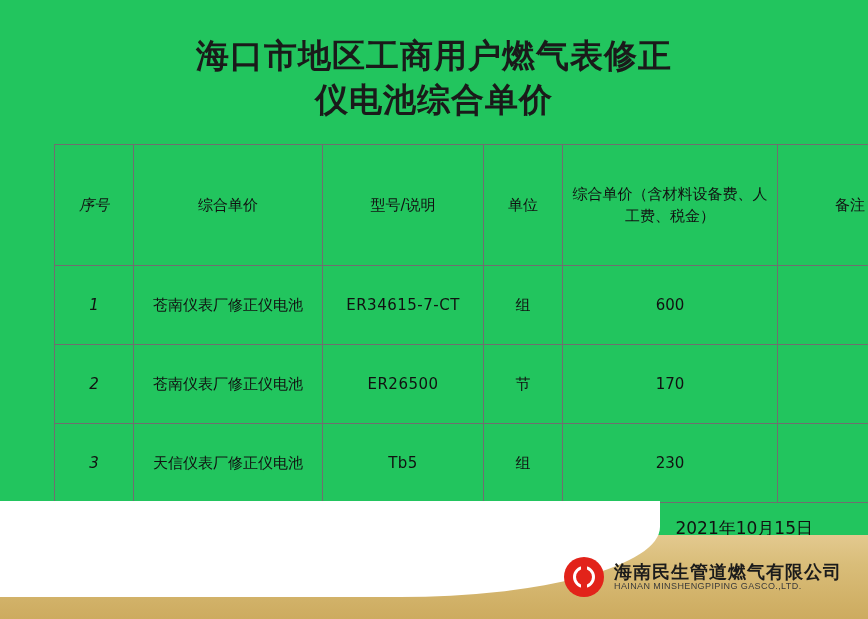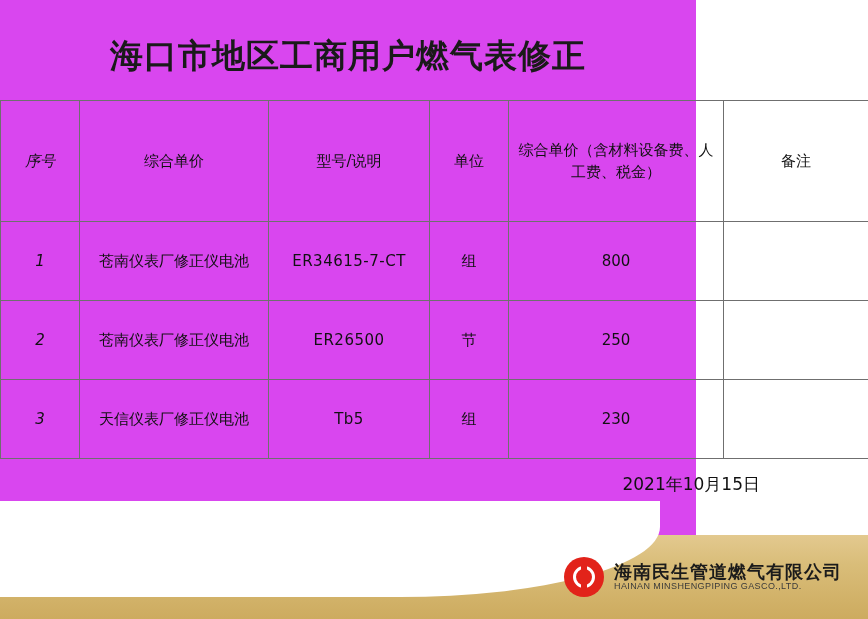--- a/index.html
+++ b/index.html
@@ -9,23 +9,23 @@
   body {
     width: 868px;
     height: 619px;
     background: #ffffff;
     font-family: "Liberation Sans", sans-serif;
     overflow: hidden;
     position: relative;
   }
   .page {
     position: relative;
-    width: 696px;
+    width: 868px;
     height: 619px;
-    background: #d946ef;
+    background: #22c55e;
     box-sizing: border-box;
   }
   .title-block {
     text-align: center;
     padding-top: 34px;
     padding-left: 60px;
     padding-right: 60px;
   }
   .title-line {
     font-family: "DejaVu Sans", sans-serif;
@@ -169,49 +169,50 @@
     margin-top: 0;
   }
 </style>
 </head>
 <body>
 
 <div class="page">
 
   <div class="title-block">
     <div class="title-line">海口市地区工商用户燃气表修正</div>
+    <div class="title-line">仪电池综合单价</div>
   </div>
 
   <div class="table-wrap">
     <table class="price-table">
       <thead>
         <tr>
           <td class="col-seq">序号</td>
           <td class="col-item">综合单价</td>
           <td class="col-model">型号/说明</td>
           <td class="col-unit">单位</td>
           <td class="col-price head-price">综合单价（含材料设备费、人工费、税金）</td>
           <td class="col-remark">备注</td>
         </tr>
       </thead>
       <tbody>
         <tr>
           <td class="col-seq num">1</td>
           <td class="col-item">苍南仪表厂修正仪电池</td>
           <td class="col-model mono">ER34615-7-CT</td>
           <td class="col-unit">组</td>
-          <td class="col-price num">800</td>
+          <td class="col-price num">600</td>
           <td class="col-remark"></td>
         </tr>
         <tr>
           <td class="col-seq num">2</td>
           <td class="col-item">苍南仪表厂修正仪电池</td>
           <td class="col-model mono">ER26500</td>
           <td class="col-unit">节</td>
-          <td class="col-price num">250</td>
+          <td class="col-price num">170</td>
           <td class="col-remark"></td>
         </tr>
         <tr>
           <td class="col-seq num">3</td>
           <td class="col-item">天信仪表厂修正仪电池</td>
           <td class="col-model mono">Tb5</td>
           <td class="col-unit">组</td>
           <td class="col-price num">230</td>
           <td class="col-remark"></td>
         </tr>

